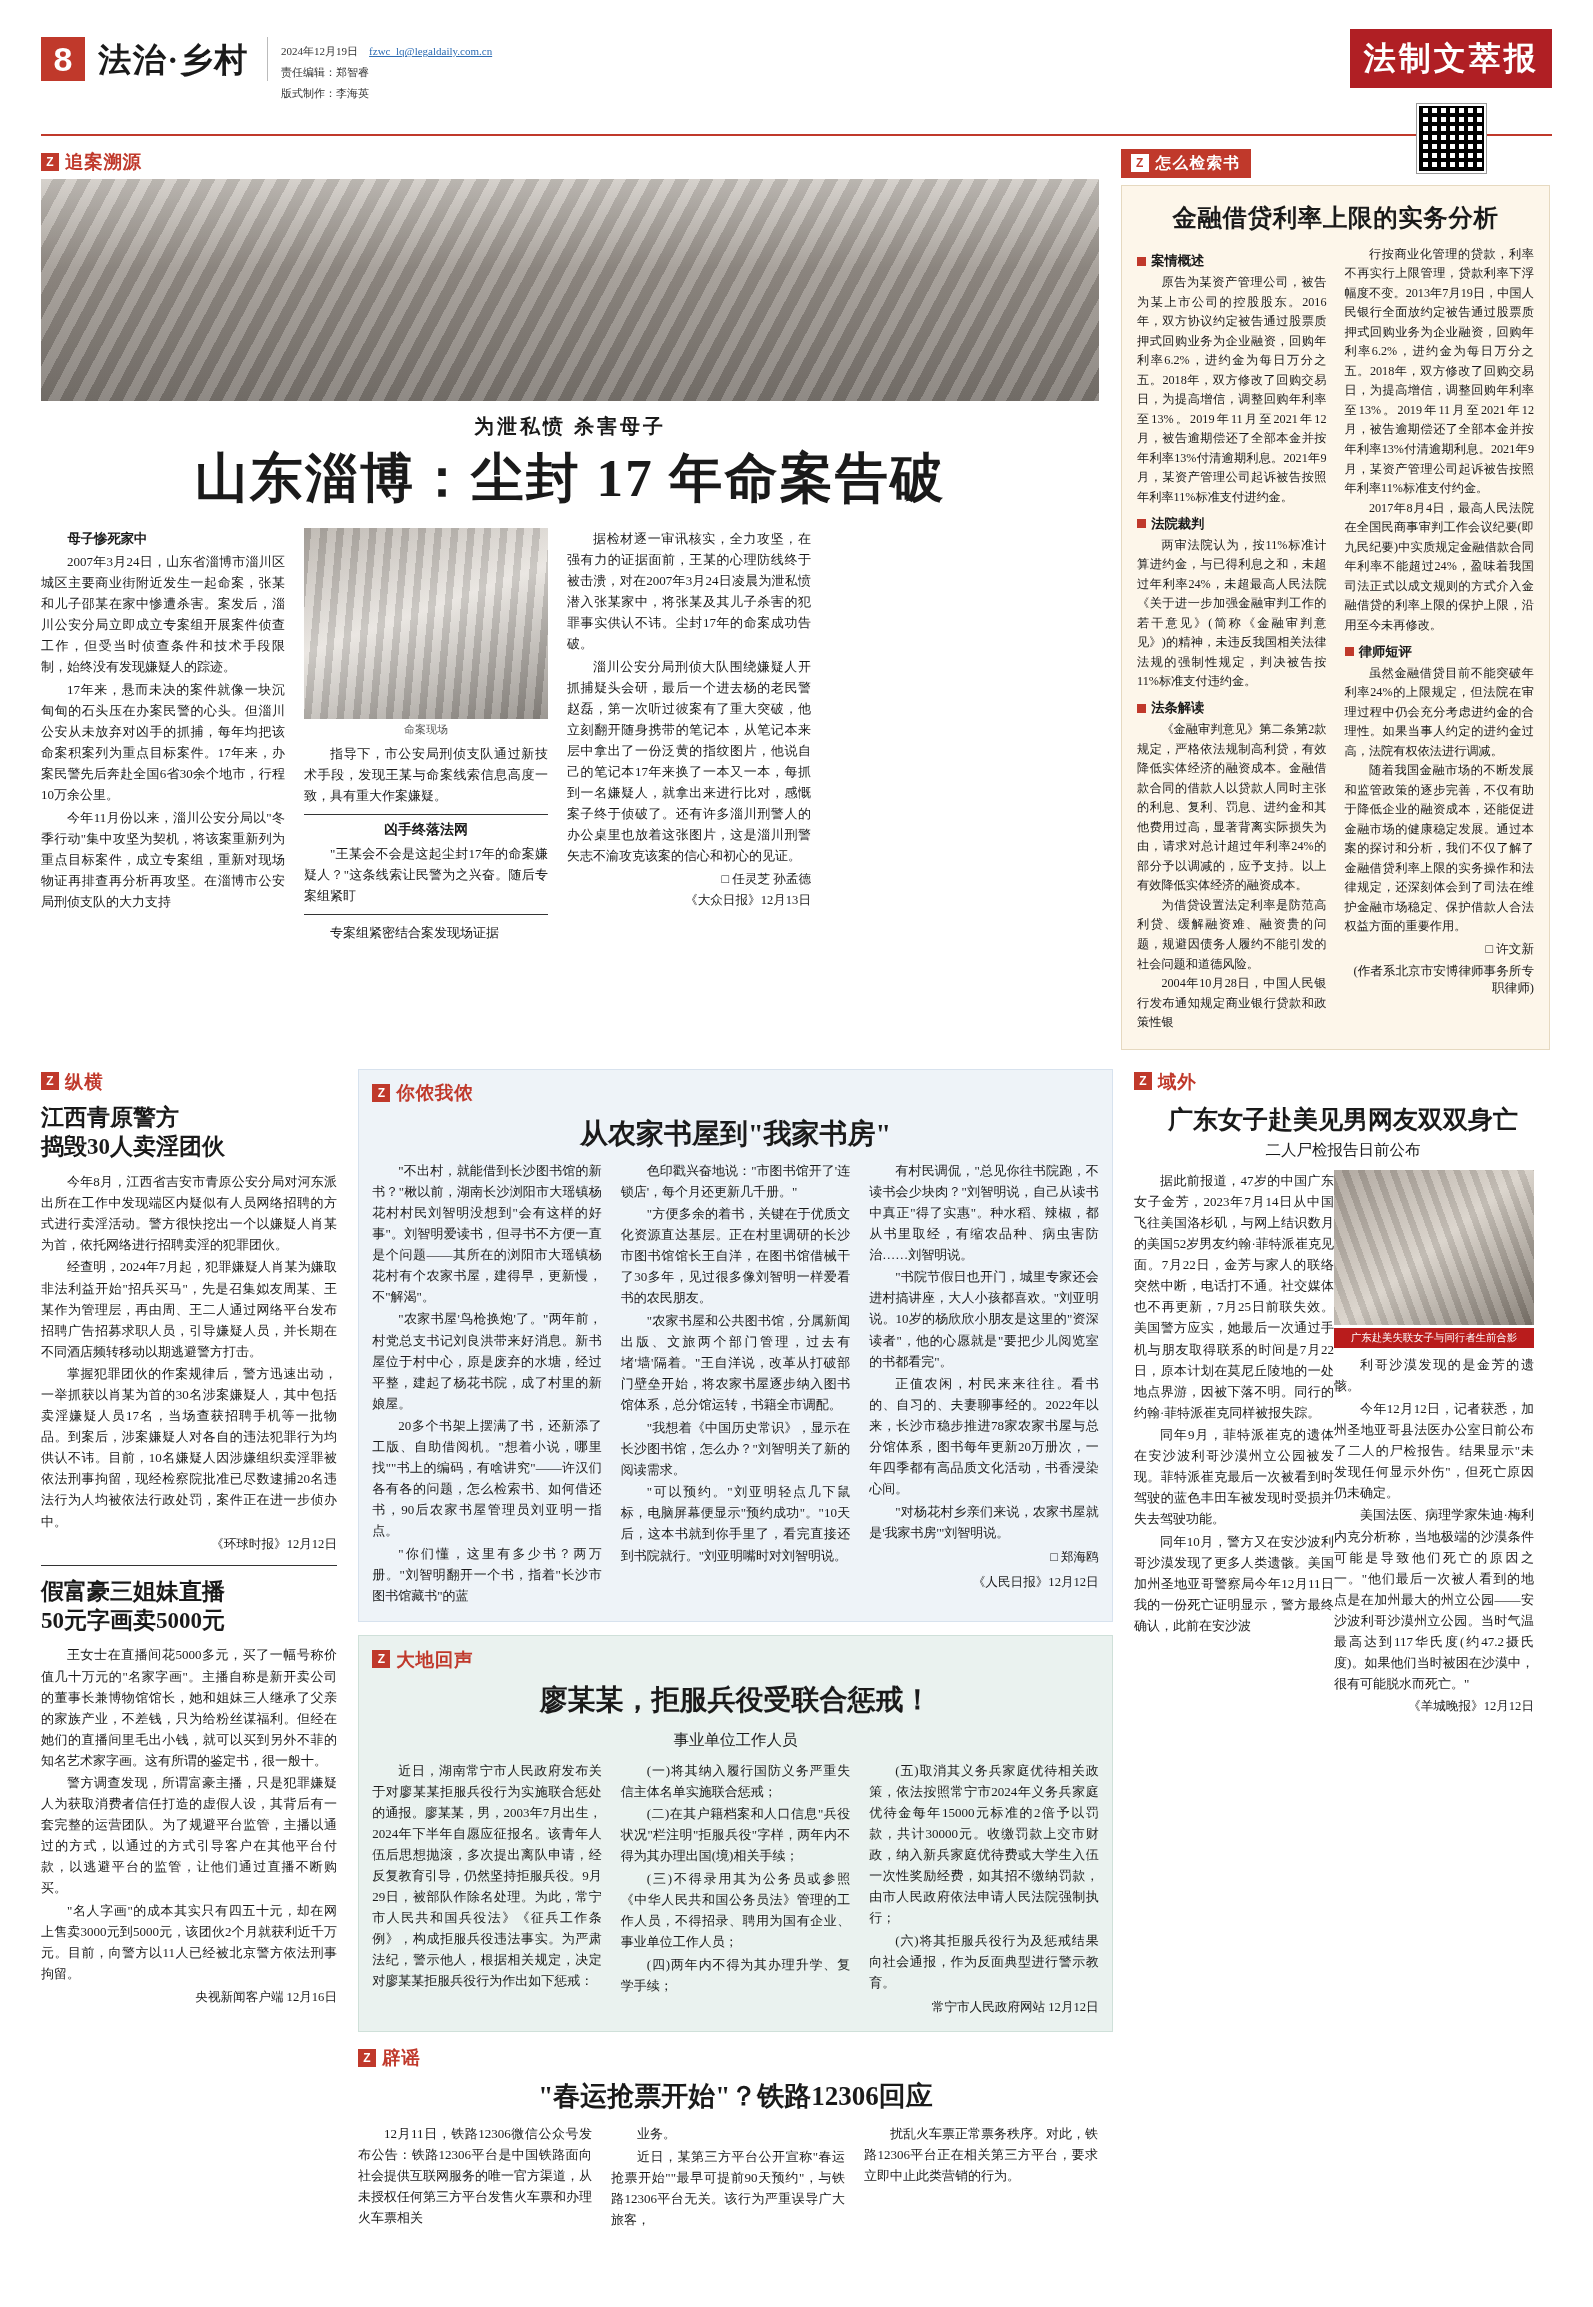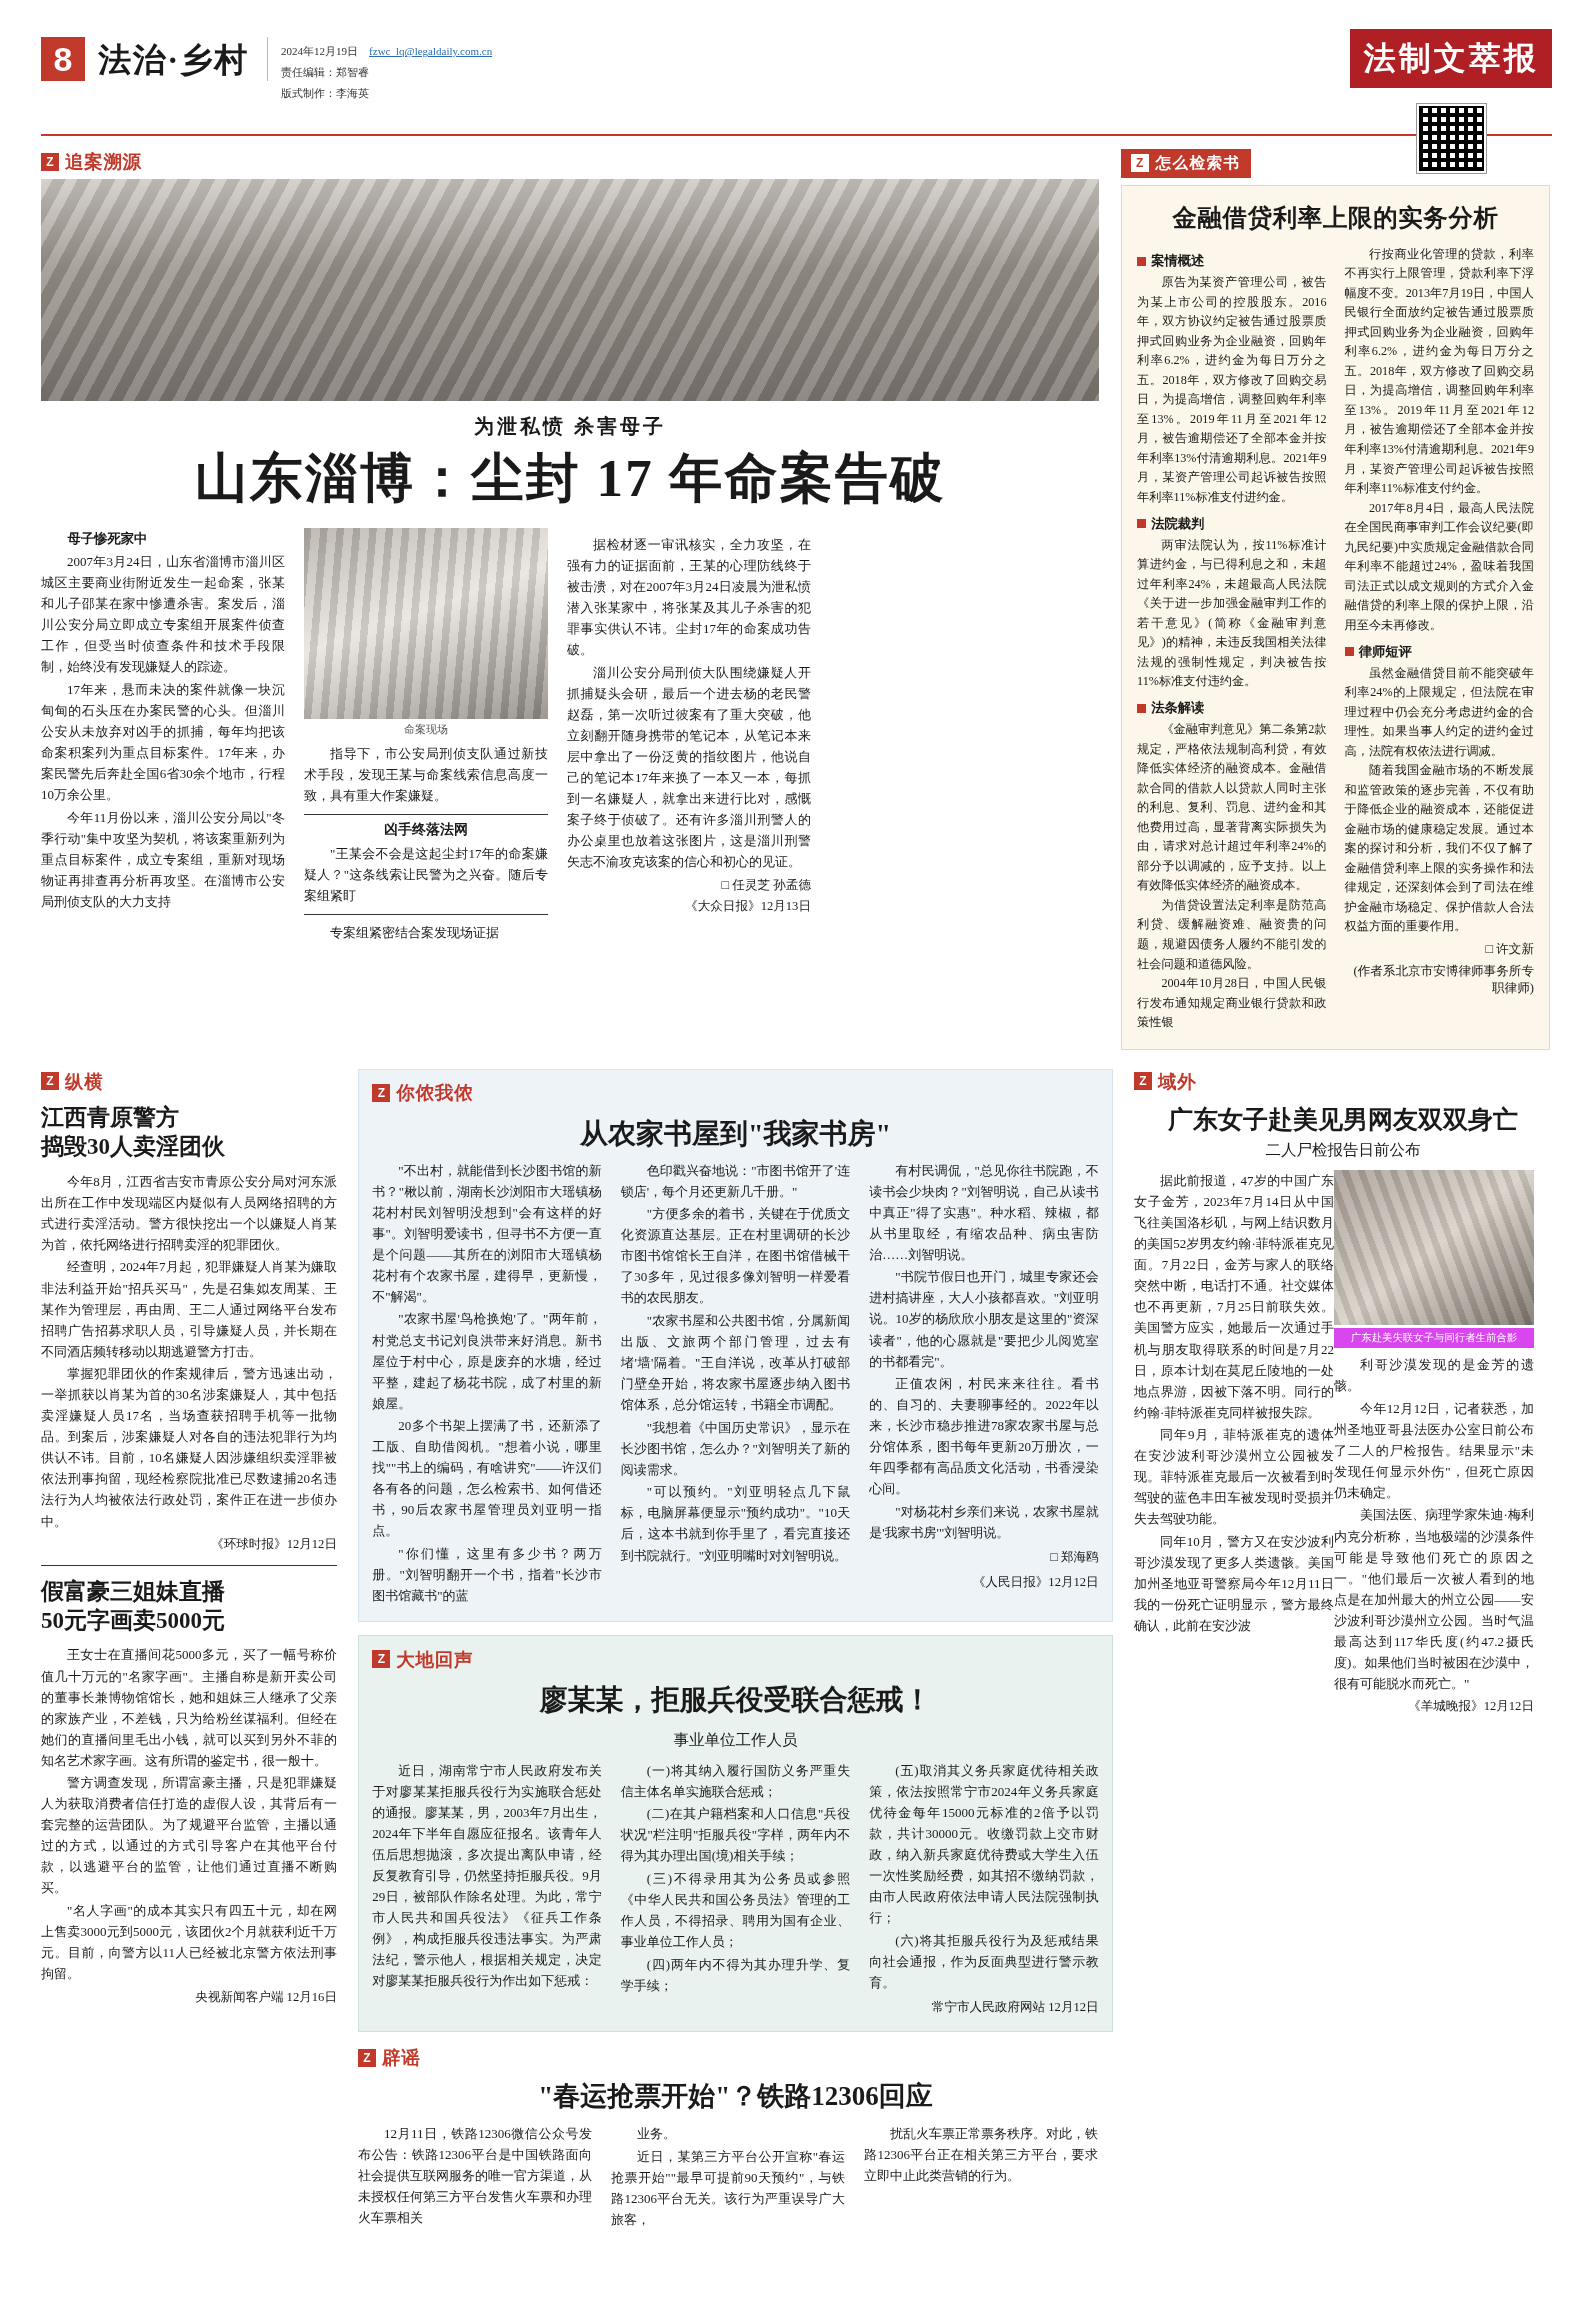--- a/index.html
+++ b/index.html
@@ -71,21 +71,21 @@
   .art-title{font-size:23px;font-weight:bold;line-height:1.25;margin:3px 0 9px;}
   .art-title.center{text-align:center;}
   .art-sub{text-align:center;font-size:15.5px;margin:-4.4px 0 9px;}
   .divider{border-top:1.5px solid #333;margin:12px 0;}
   .tinted{background:#eef3f8;border:0.7px solid #d7e2ee;padding:10.4px 13.3px 13.3px;}
   .tinted2{background:#eaf2ef;border:0.7px solid #cfe0d9;padding:10.4px 13.3px 13.3px;}
 
   
   .photo-small{height:155px;background:linear-gradient(140deg,#a89f96,#d8d1c8 50%,#7e766d);position:relative;overflow:hidden;margin-bottom:3px;}
   .photo-small:after{content:"";position:absolute;inset:0;background:repeating-linear-gradient(70deg,rgba(0,0,0,.10) 0 6.7px,rgba(255,255,255,.10) 6.7px 15px);}
-  .redcap{background:#d946ef;color:#fff;font-size:10.4px;padding:3px 4.4px;text-align:center;}
+  .redcap{background:#b91c1c;color:#fff;font-size:10.4px;padding:3px 4.4px;text-align:center;}
 </style>
 </head>
 <body>
 
 <div class="page">
 
   <div class="masthead">
     <div class="mh-left">
       <div class="page-num">8</div>
       <div class="sec-title">法治·乡村</div>
@@ -136,21 +136,21 @@
             <div class="body-text">
                 <p>"王某会不会是这起尘封17年的命案嫌疑人？"这条线索让民警为之兴奋。随后专案组紧盯</p>
               </div>
           </div>
           <div class="body-text">
               <p>专案组紧密结合案发现场证据</p>
             </div>
         </div>
 
 
-        <div class="col" style="width:244px;margin-top:6px;">
+        <div class="col" style="width:244px;">
           <div class="body-text">
             <p>据检材逐一审讯核实，全力攻坚，在强有力的证据面前，王某的心理防线终于被击溃，对在2007年3月24日凌晨为泄私愤潜入张某家中，将张某及其儿子杀害的犯罪事实供认不讳。尘封17年的命案成功告破。</p>
             <p>淄川公安分局刑侦大队围绕嫌疑人开抓捕疑头会研，最后一个进去杨的老民警赵磊，第一次听过彼案有了重大突破，他立刻翻开随身携带的笔记本，从笔记本来层中拿出了一份泛黄的指纹图片，他说自己的笔记本17年来换了一本又一本，每抓到一名嫌疑人，就拿出来进行比对，感慨案子终于侦破了。还有许多淄川刑警人的办公桌里也放着这张图片，这是淄川刑警矢志不渝攻克该案的信心和初心的见证。</p>
           </div>
           <div class="credit">□ 任灵芝 孙孟德</div>
           <div class="credit">《大众日报》12月13日</div>
         </div>
       </div>
     </div>
 

